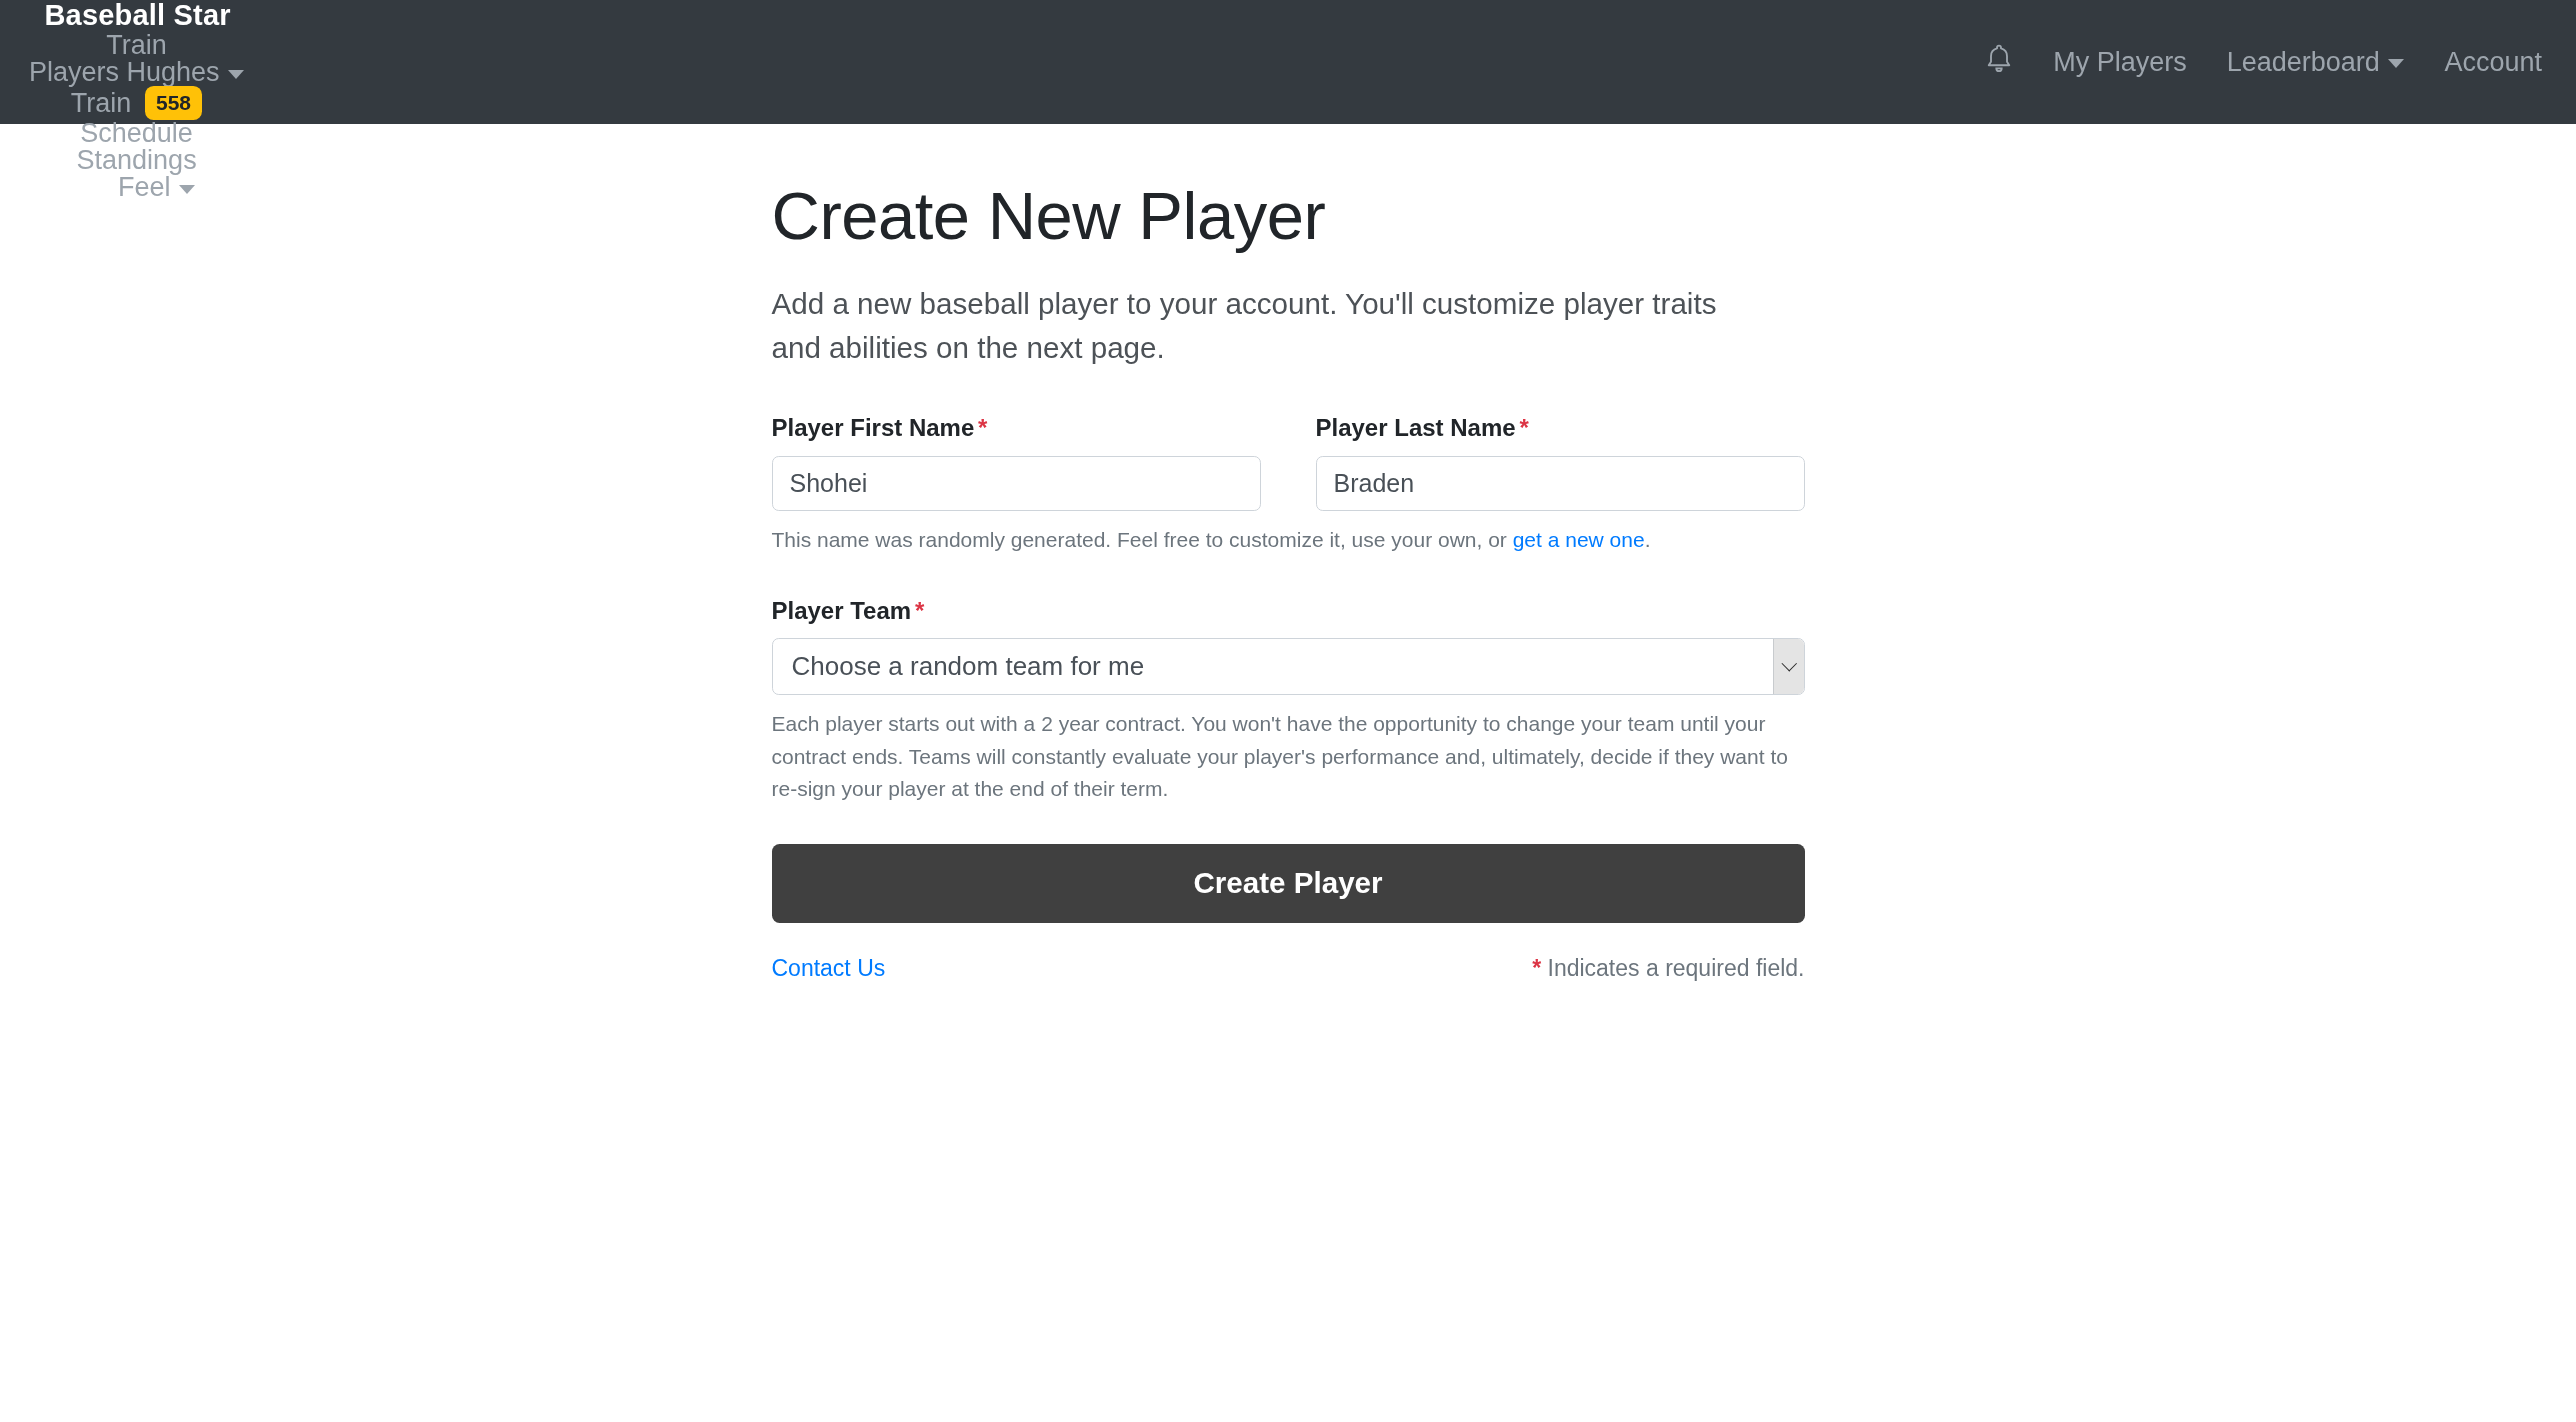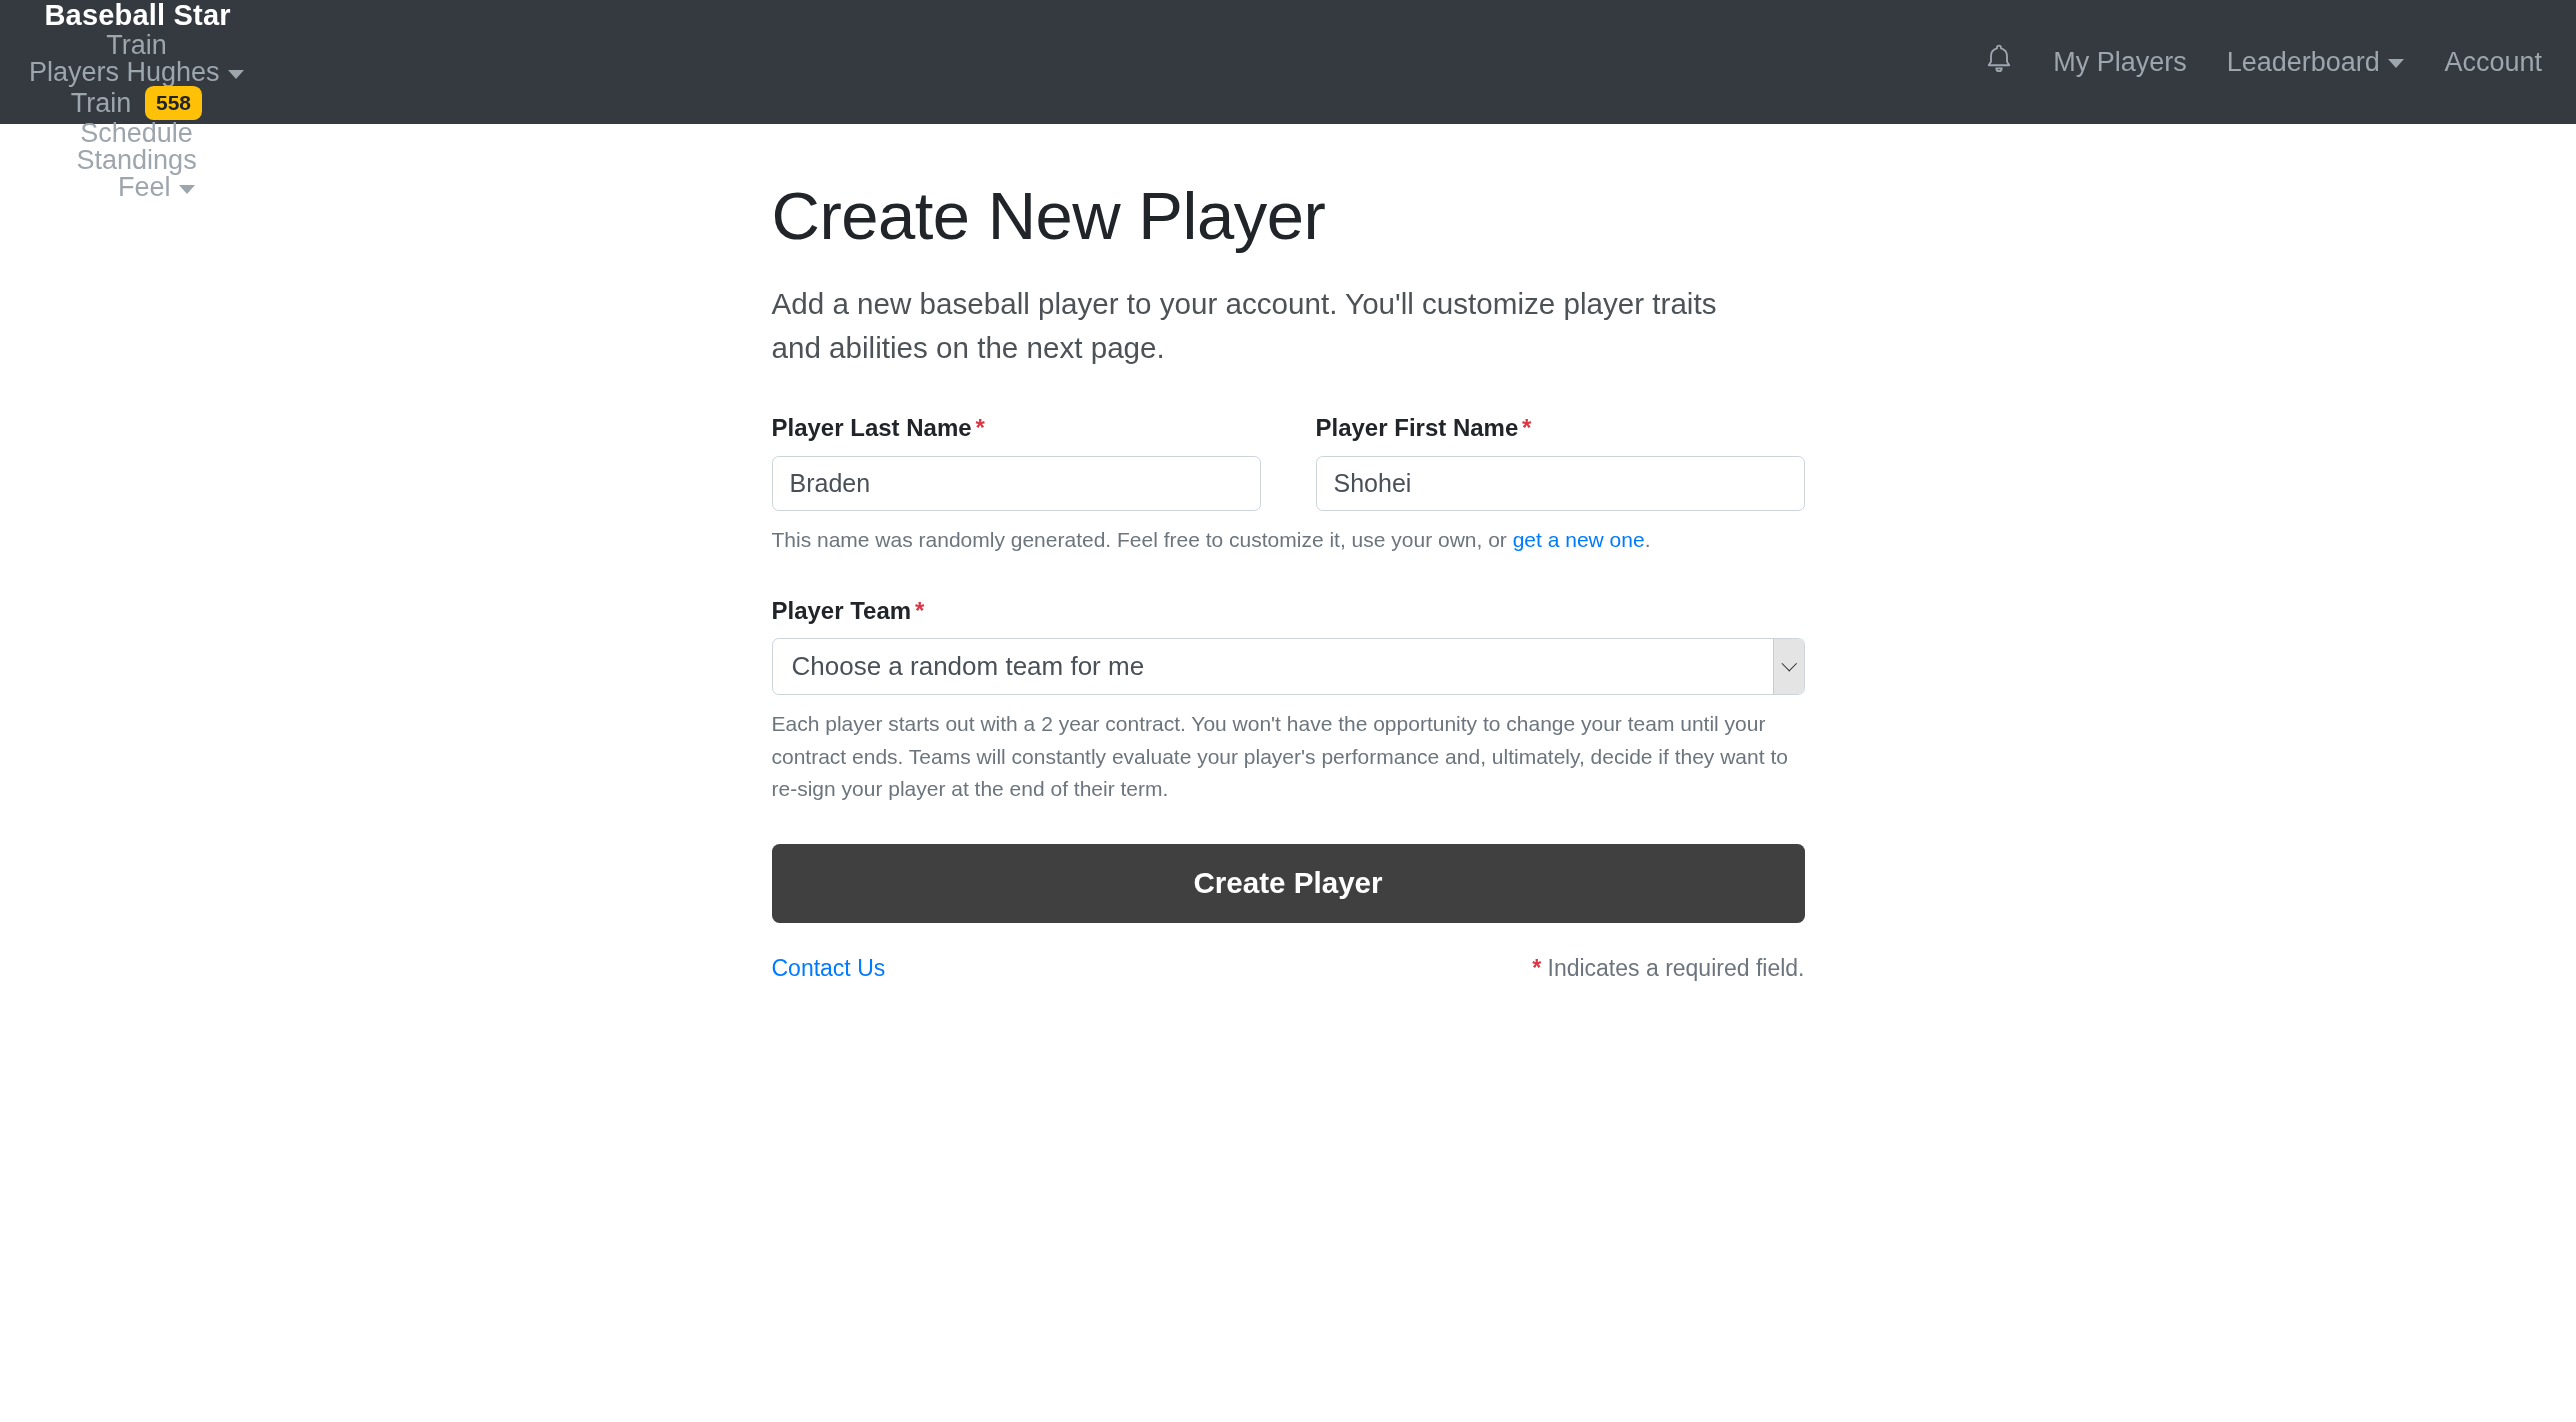--- a/index.html
+++ b/index.html
@@ -262,30 +262,30 @@
 
 <div class="page">
   <div class="container">
 
     <h1 class="title">Create New Player</h1>
     <p class="lead">Add a new baseball player to your account. You'll customize player traits and abilities on the next page.</p>
 
     <div class="form-row">
       <div class="form-col">
         <label class="field-label">
+          <span>Player First Name</span><span class="req">*</span>
+        </label>
+        <input class="text-input" type="text" value="Shohei" style="">
+      </div>
+
+      <div class="form-col">
+        <label class="field-label">
           <span>Player Last Name</span><span class="req">*</span>
         </label>
         <input class="text-input" type="text" value="Braden" style="">
-      </div>
-
-      <div class="form-col">
-        <label class="field-label">
-          <span>Player First Name</span><span class="req">*</span>
-        </label>
-        <input class="text-input" type="text" value="Shohei" style="">
       </div>
     </div>
 
     <div class="help">
       <span>This name was randomly generated. Feel free to customize it, use your own, or </span><a class="link">get a new one</a><span>.</span>
     </div>
 
 
     <div class="field-block">
       <label class="field-label">

